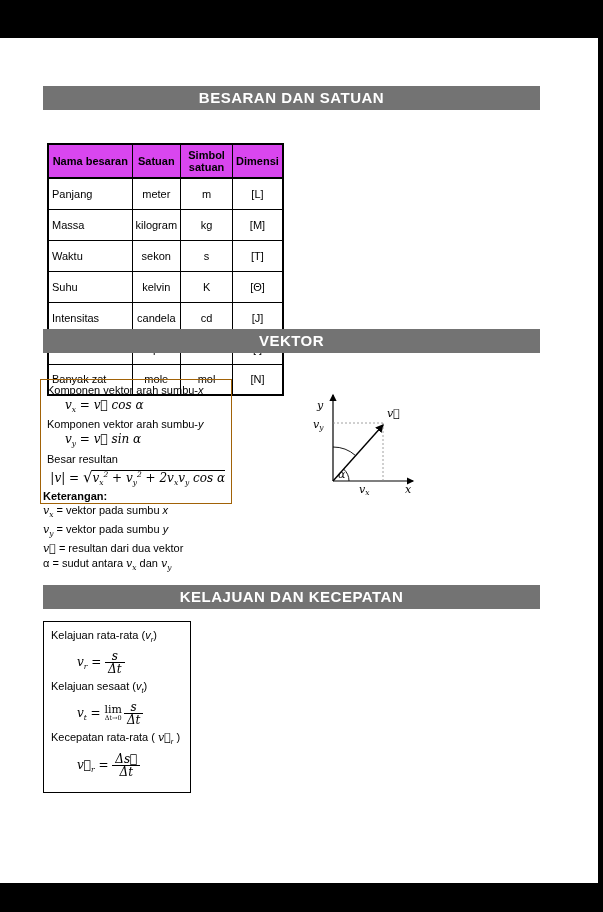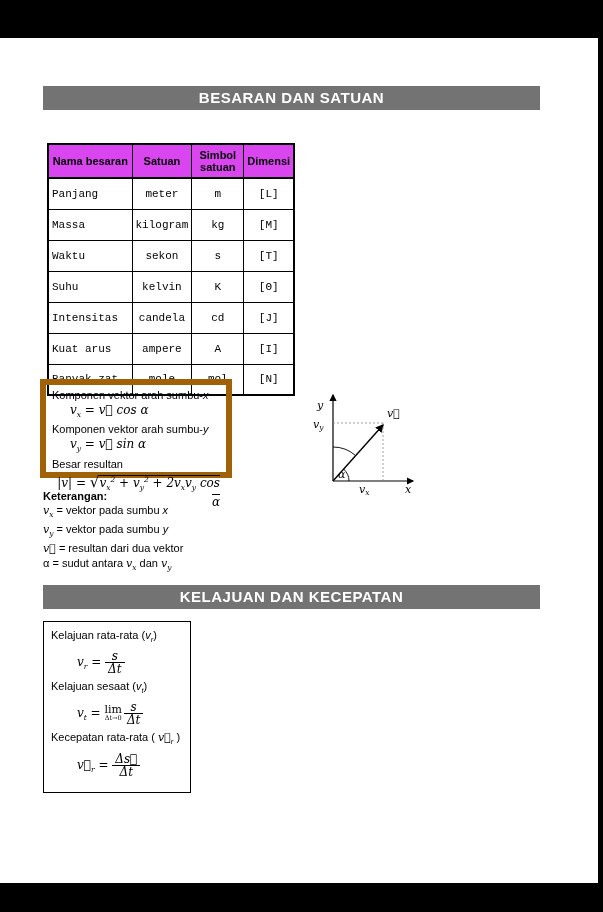--- a/index.html
+++ b/index.html
@@ -11,34 +11,34 @@
   .section-bar { position:absolute; left:43px; width:497px; height:24px; background:#737373;
                  color:#fff; font-weight:bold; font-size:15px; letter-spacing:.5px;
                  text-align:center; line-height:24px; }
 
   
   .units-table { position:absolute; left:47px; top:143px; border-collapse:collapse;
                  border:2px solid #000; font-size:11px; }
   .units-table th, .units-table td { border:1px solid #000; padding:0 3px; }
   .units-table th { background:#d946ef; font-weight:bold; text-align:center;
                     height:34px; line-height:12px; border-bottom:2px solid #000; }
-  .units-table td { height:31px; line-height:12px;font-family:Liberation Mono, monospace; }
+  .units-table td { height:31px; line-height:12px; }
   .c0 { width:84px; text-align:left; }
   .c1 { width:46px; text-align:center; }
   .c2 { width:52px; text-align:center; }
   .c3 { width:44px; text-align:center; }
   th.c0, th.c1, th.c3 { white-space:nowrap; }
 
   .math { font-family:"DejaVu Serif", serif; font-style:italic; }
   sub { font-size:7.5px; }
   sup { font-size:7.5px; }
 
   
-  .vbox { position:absolute; left:40px; top:379px; width:192px; height:99px;
-          border:6px solid #a16207; padding:3px 6px; font-size:11px; line-height:15px; }
+  .vbox { position:absolute; left:40px; top:379px; width:192px; height:125px;
+          border:1px solid #a16207; padding:3px 6px; font-size:11px; line-height:15px; }
   .vbox .indent { padding-left:18px; font-size:12px; }
   .radical { font-style:normal; font-size:15px; }
   .radicand { border-top:1px solid #000; padding-top:0; }
 
   
   .keterangan { position:absolute; left:43px; top:489px; font-size:11px; line-height:14px; }
   .keterangan .title { font-weight:bold; }
 
   
   .diagram { position:absolute; left:303px; top:381px; }
@@ -112,20 +112,21 @@
       </tr>
       <tr>
         <td class="c0">Banyak zat</td>
         <td class="c1">mole</td>
         <td class="c2">mol</td>
         <td class="c3">[N]</td>
       </tr>
     </tbody>
   </table>
 
+  <div class="section-bar" style="top:329px;">VEKTOR</div>
 
   <div class="vbox">
     <div><span>Komponen vektor arah sumbu-</span><i>x</i></div>
     <div class="indent math"><span>v</span><sub>x</sub><span> = </span><span>v⃗</span><span>  cos α</span></div>
     <div><span>Komponen vektor arah sumbu-</span><i>y</i></div>
     <div class="indent math"><span>v</span><sub>y</sub><span> = </span><span>v⃗</span><span>  sin α</span></div>
     <div>Besar resultan</div>
     <div class="math" style="font-size:12px;text-align:right;"><span>|v| = </span><span class="radical">√</span><span class="radicand"><span>v</span><sub>x</sub><sup>2</sup><span> + v</span><sub>y</sub><sup>2</sup><span> + 2v</span><sub>x</sub><span>v</span><sub>y</sub><span> cos α</span></span></div>
   </div>
 

